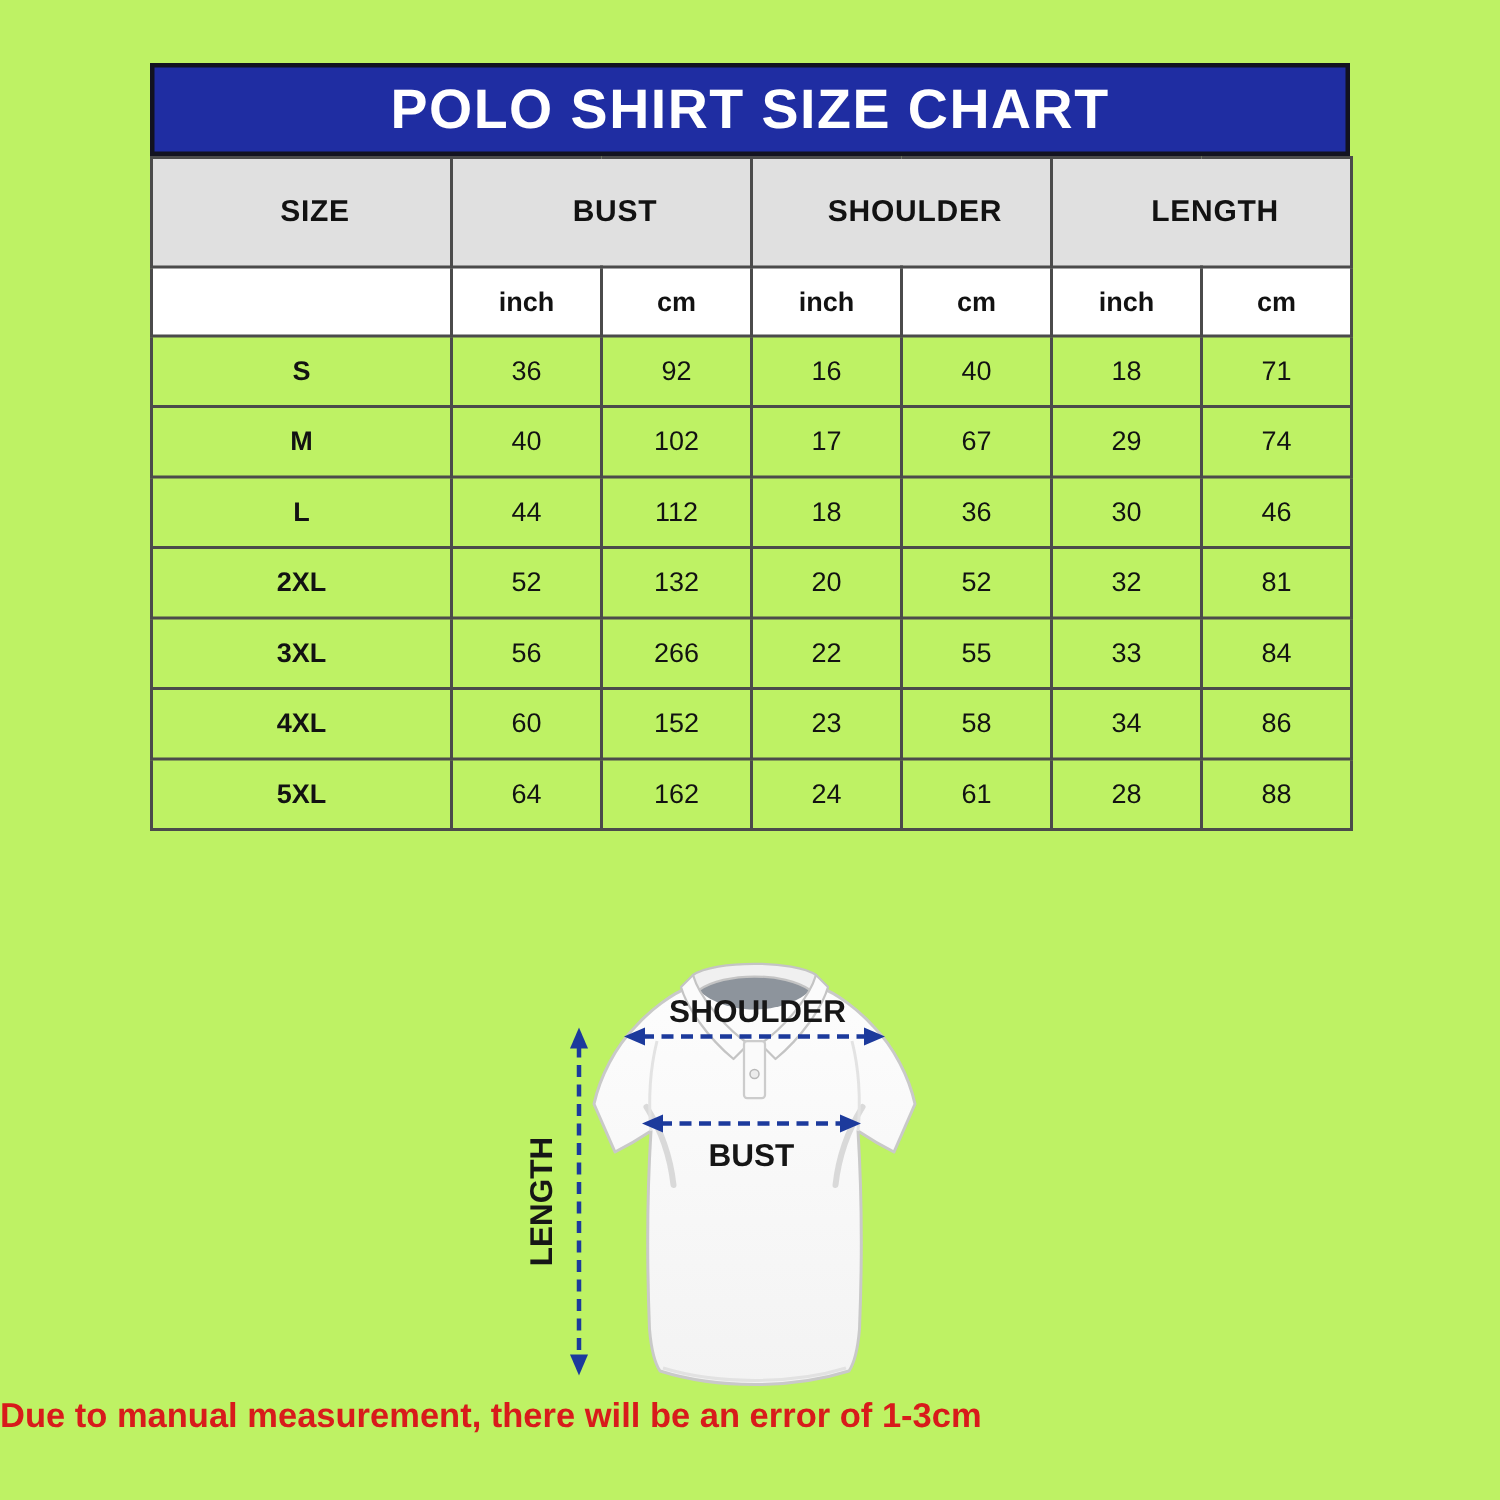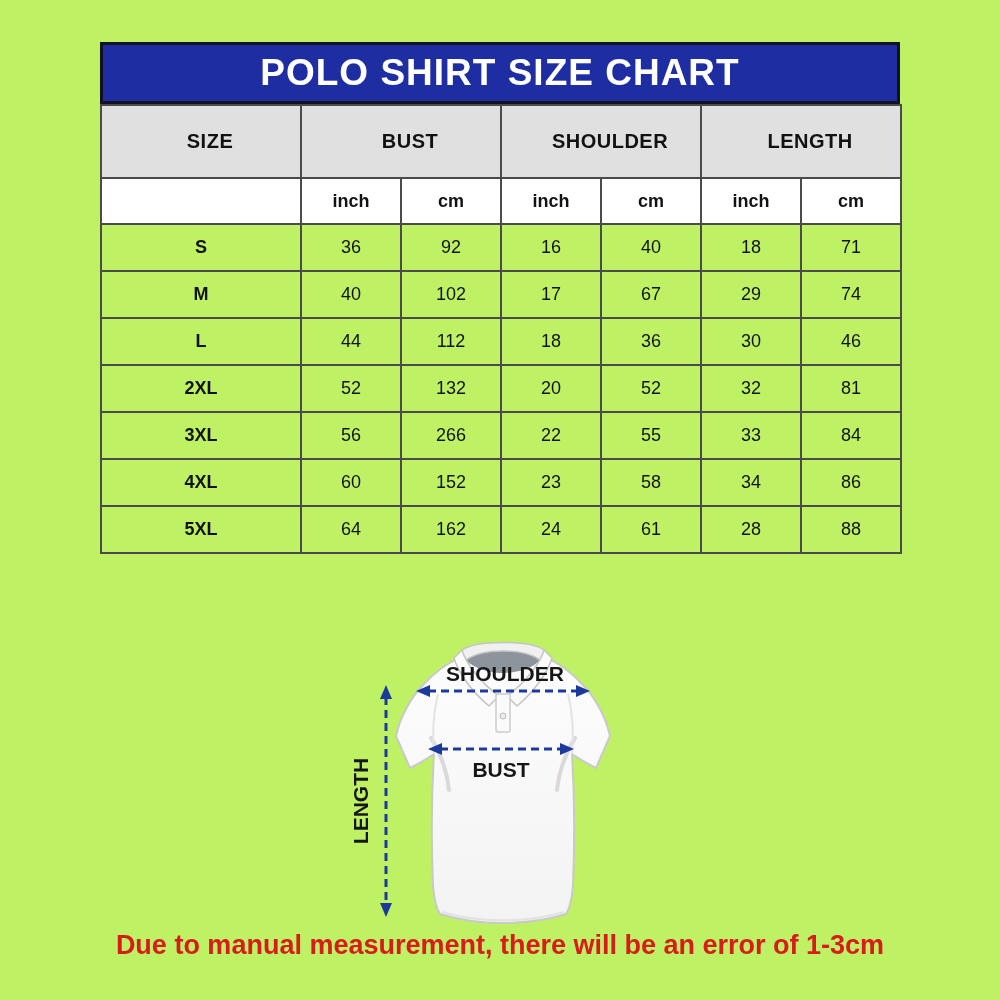--- a/index.html
+++ b/index.html
@@ -52,23 +52,22 @@
     font-size: 18px;
     font-weight: 400;
   }
   tbody.data-rows td.size-cell { font-weight: bold; }
 
   .shirt-wrap { position: absolute; left: 348px; top: 636px; width: 334px; height: 302px; }
 
   .disclaimer {
     position: absolute;
     left: 0; top: 930px; width: 1000px;
-    text-align: center;
     color: #d81b1b;
-    font-size: 27px;
+    font-size: 23px;
     font-weight: bold;
   }
 </style>
 </head>
 <body>
 
 <div class="canvas">
 
   <div class="chart-box">
     <div class="title-bar">POLO SHIRT SIZE CHART</div>

